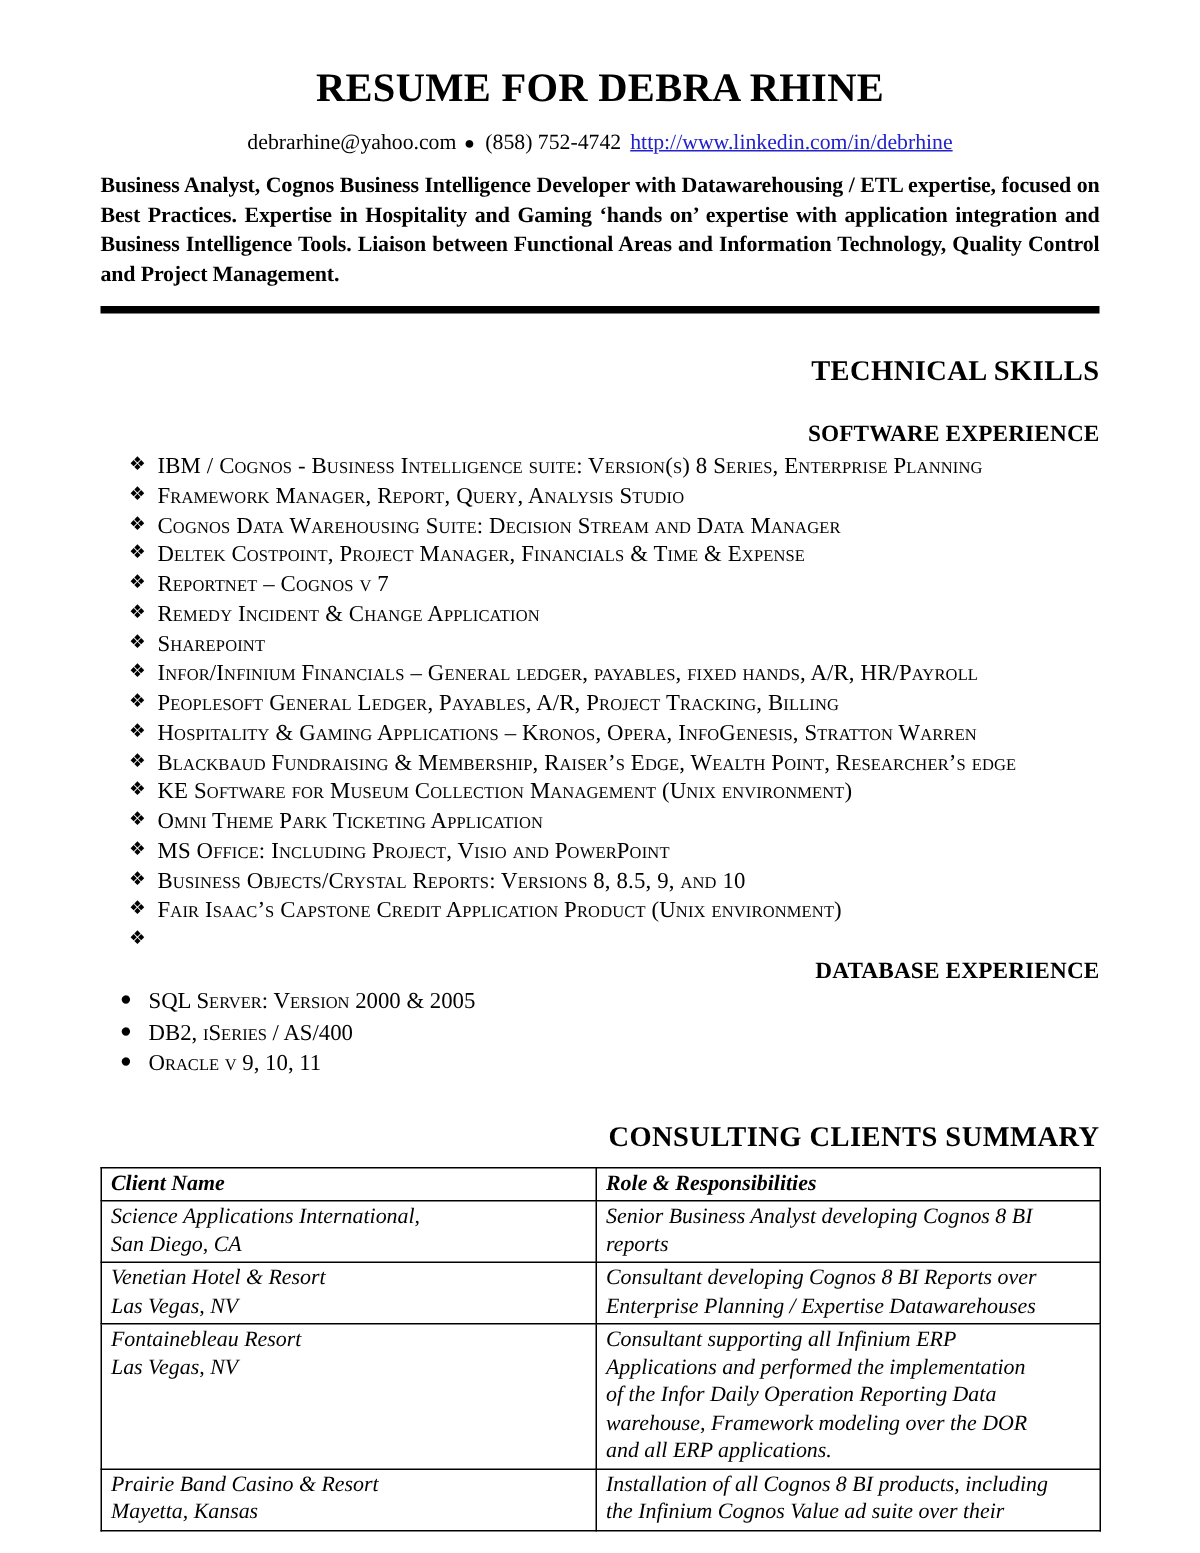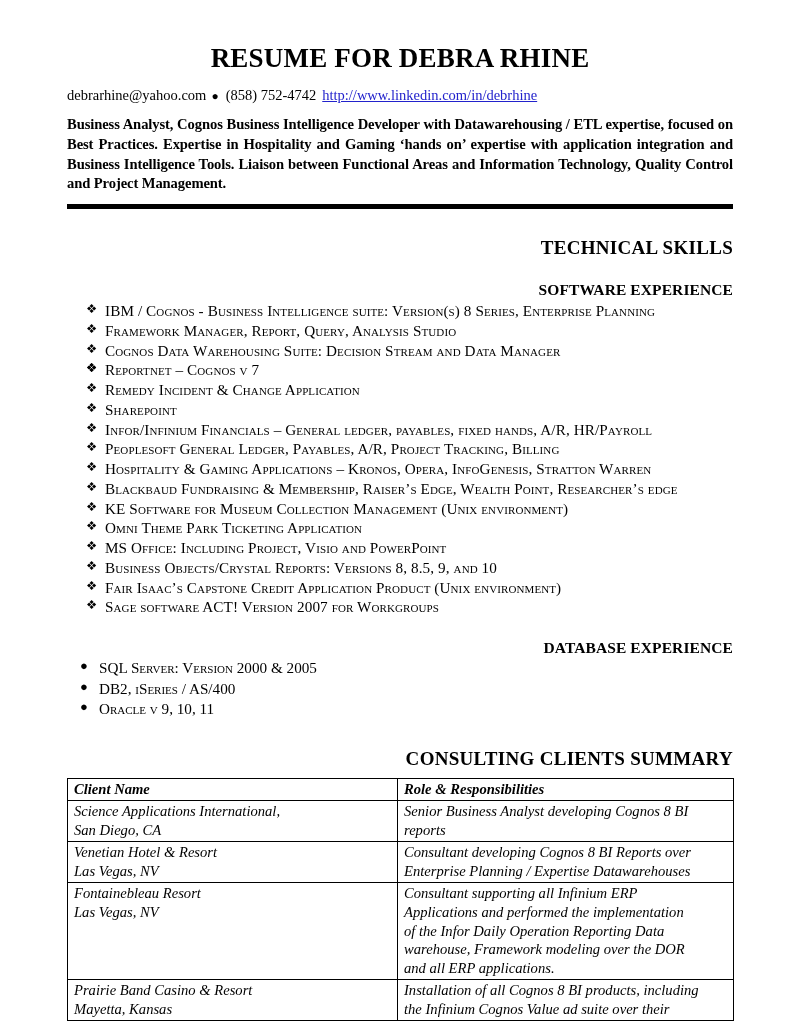--- a/index.html
+++ b/index.html
@@ -31,21 +31,21 @@
   
   .doc-title {
     text-align: center;
     font-weight: bold;
     font-size: 27px;
     letter-spacing: 0.2px;
     margin: 44px 0 0 0;
     line-height: 1.1;
   }
   .contact-line {
-    text-align: left;
+    text-align: center;
     font-size: 14.5px;
     margin: 13px 0 0 0;
     white-space: nowrap;
   }
   .contact-line .sep {
     font-size: 12px;
     padding: 0 5px;
     vertical-align: middle;
   }
   .contact-line .phone { padding-left: 2px; }
@@ -167,34 +167,34 @@
 
     <div class="rule-thick"></div>
 
     <h2 class="section-title">TECHNICAL SKILLS</h2>
 
     <h3 class="subsection-title">SOFTWARE EXPERIENCE</h3>
     <ul class="bullets" id="software-list">
         <li><span class="marker">❖</span><span>IBM / Cognos -  Business Intelligence suite:  Version(s)  8 Series, Enterprise Planning</span></li>
         <li><span class="marker">❖</span><span>Framework Manager, Report, Query, Analysis Studio</span></li>
         <li><span class="marker">❖</span><span>Cognos Data Warehousing Suite:  Decision Stream and Data Manager</span></li>
-        <li><span class="marker">❖</span></li>
+        <li><span class="marker">❖</span><span>Deltek Costpoint, Project Manager, Financials &amp; Time &amp; Expense</span></li>
         <li><span class="marker">❖</span><span>Reportnet – Cognos v 7</span></li>
         <li><span class="marker">❖</span><span>Remedy Incident &amp; Change Application</span></li>
         <li><span class="marker">❖</span><span>Sharepoint</span></li>
         <li><span class="marker">❖</span><span>Infor/Infinium Financials – General ledger, payables, fixed hands, A/R, HR/Payroll</span></li>
         <li><span class="marker">❖</span><span>Peoplesoft General Ledger, Payables, A/R, Project Tracking, Billing</span></li>
         <li><span class="marker">❖</span><span>Hospitality &amp; Gaming Applications – Kronos, Opera, InfoGenesis, Stratton Warren</span></li>
         <li><span class="marker">❖</span><span>Blackbaud Fundraising &amp; Membership, Raiser’s Edge, Wealth Point, Researcher’s edge</span></li>
         <li><span class="marker">❖</span><span>KE Software for Museum Collection Management (Unix environment)</span></li>
         <li><span class="marker">❖</span><span>Omni Theme Park Ticketing Application</span></li>
         <li><span class="marker">❖</span><span>MS Office:  Including Project, Visio and  PowerPoint</span></li>
         <li><span class="marker">❖</span><span>Business Objects/Crystal Reports:  Versions 8, 8.5, 9, and 10</span></li>
         <li><span class="marker">❖</span><span>Fair Isaac’s Capstone Credit Application Product (Unix environment)</span></li>
-        <li><span class="marker">❖</span><span>Sage software ACT! Version 2007 for Workgroups</span></li>
+        <li><span class="marker">❖</span></li>
       </ul>
 
     <h3 class="subsection-title">DATABASE EXPERIENCE</h3>
     <ul class="dotlist" id="database-list">
         <li><span class="marker">●</span><span>SQL Server:  Version 2000 &amp; 2005</span></li>
         <li><span class="marker">●</span><span>DB2, iSeries / AS/400</span></li>
         <li><span class="marker">●</span><span>Oracle v 9, 10, 11</span></li>
       </ul>
 
     <h2 class="section-title">CONSULTING CLIENTS SUMMARY</h2>

